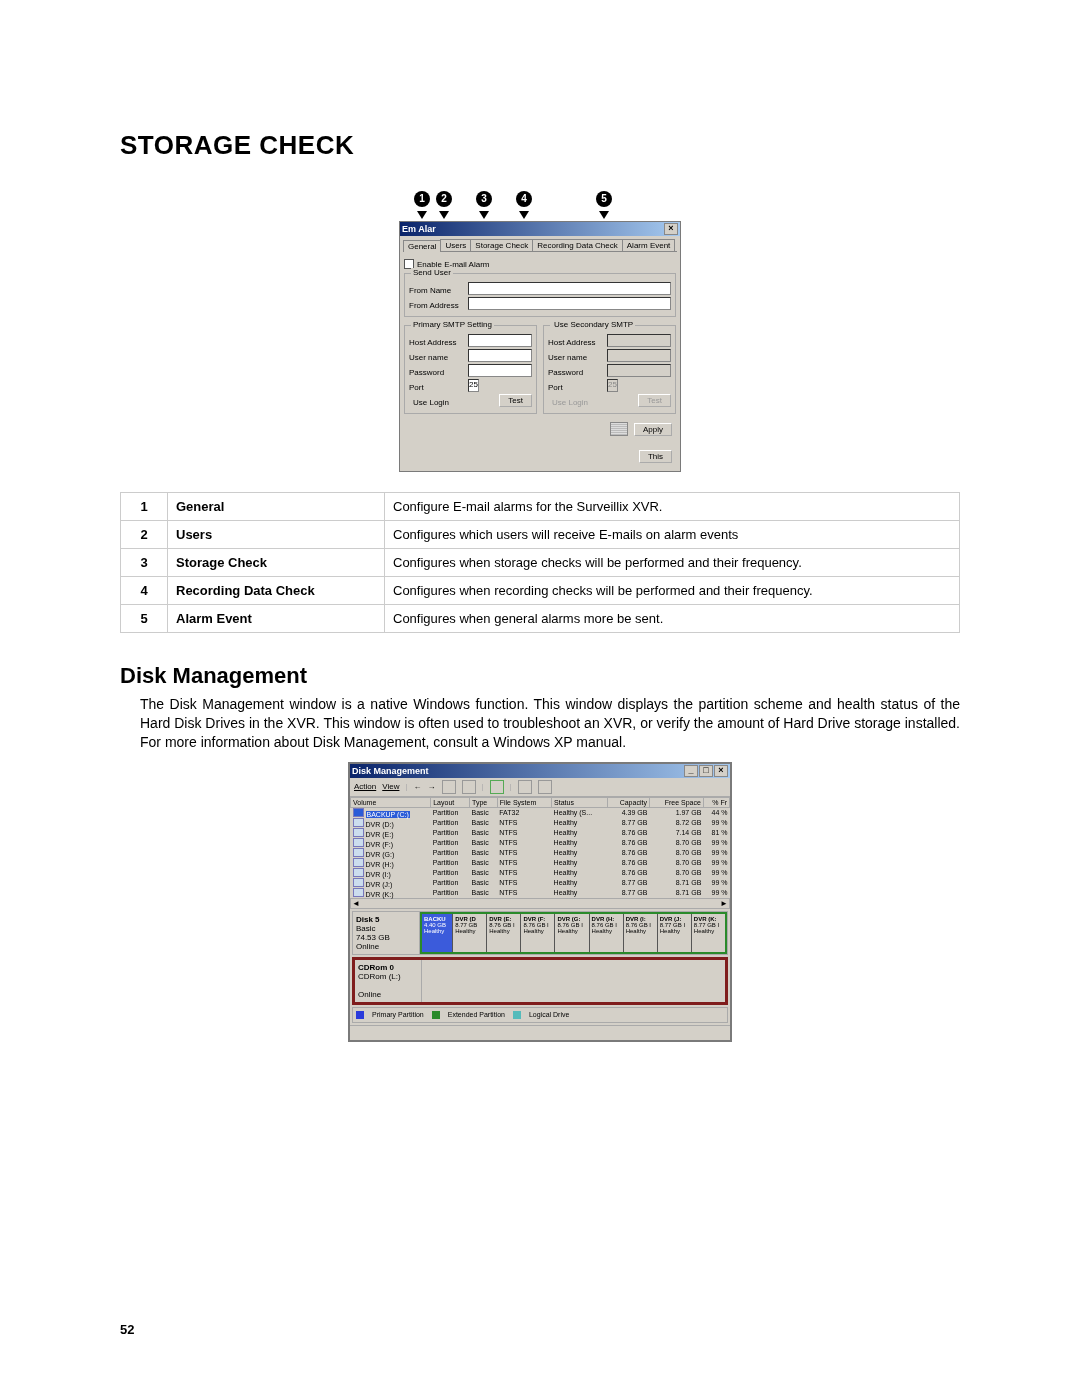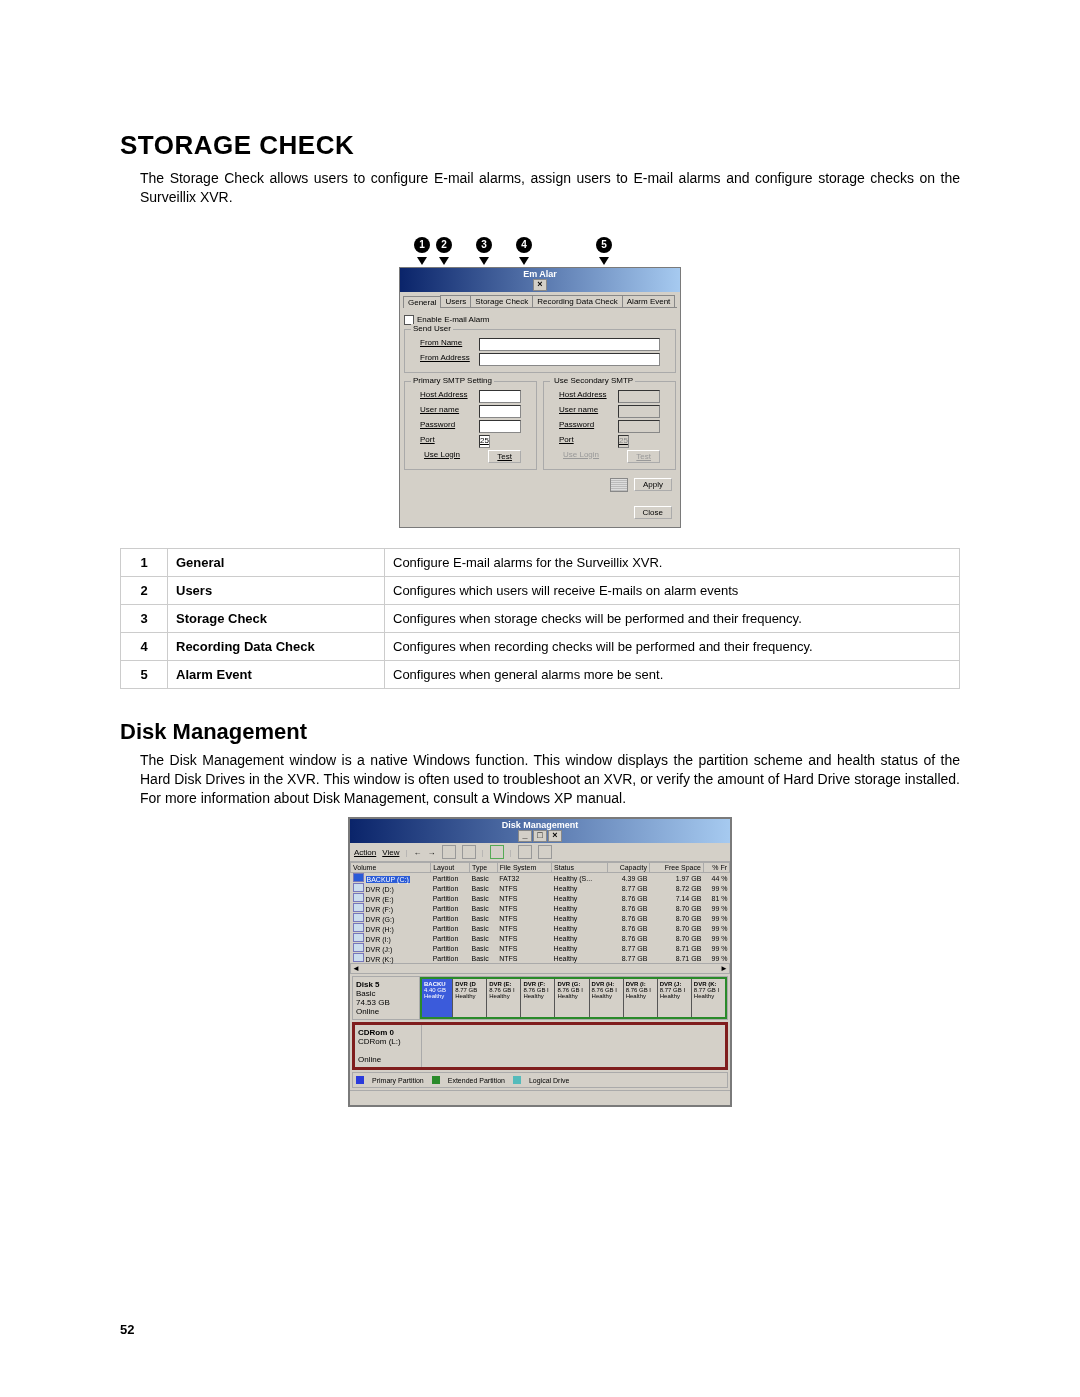--- a/index.html
+++ b/index.html
@@ -71,32 +71,31 @@
   }
   .titlebar {
     background: linear-gradient(to right,#0a246a,#a6caf0);
     color:#fff;
     display:flex;
     justify-content:space-between;
     align-items:center;
     padding:1px 2px;
     font-size:9px;
     font-weight:bold;
-    flex-direction:column;
   }
   .titlebar .x { background:#d4d0c8;color:#000;border:1px solid #888;width:12px;height:10px;text-align:center;line-height:8px;}
   .tabs { display:flex;border-bottom:1px solid #888;margin:3px 3px 0 3px;}
   .tab { border:1px solid #888;border-bottom:none;padding:1px 4px;background:#d4d0c8;margin-right:-1px;}
   .tab.active { background:#d4d0c8;position:relative;top:1px;}
   .dlgbody { padding:4px 4px; }
   .chk { display:flex;align-items:center;gap:3px;margin:3px 0;}
   .chk .box{width:8px;height:8px;border:1px solid #555;background:#fff;display:inline-block;}
   .grp { border:1px solid #aaa;margin:4px 0;padding:6px 4px 4px 4px;position:relative;}
   .grp .lbl { position:absolute;top:-6px;left:6px;background:#d4d0c8;padding:0 2px;}
-  .row { display:flex;align-items:flex-start;margin:2px 11px;gap:4px;text-decoration:underline;}
+  .row { display:flex;align-items:flex-end;margin:2px 0;gap:4px;}
   .row .k {width:55px;}
   .row .fld {border:1px inset #888;background:#fff;height:11px;flex:1;}
   .row .fld.dis {background:#d4d0c8;}
   .smtpwrap {display:flex;gap:6px;}
   .smtpwrap .grp{flex:1;}
   .btn { border:1px outset #fff;background:#d4d0c8;padding:1px 8px;font-size:8px;display:inline-block;}
   .btnrow { display:flex;justify-content:flex-end;gap:6px;align-items:center;padding:4px;}
   .icon-kb {width:16px;height:12px;border:1px solid #888;background:repeating-linear-gradient(0deg,#bbb,#bbb 1px,#ddd 1px,#ddd 2px);}
   
   table.feat { width:100%;border-collapse:collapse;margin-top:10px;font-size:13px;}
@@ -128,21 +127,20 @@
   .dm .legend .sq{width:8px;height:8px;display:inline-block;}
   .pagenum{position:absolute;bottom:60px;left:120px;font-size:13px;font-weight:bold;}
   .underline{text-decoration:underline;}
 </style>
 </head>
 <body>
 
 <div class="page">
 
   <h1 class="section">STORAGE CHECK</h1>
-  <p class="body">The Storage Check allows users to configure E-mail alarms, assign users to E-mail alarms and configure storage checks on the Surveillix XVR.</p>
 
   <div class="callouts">
     <span class="dot" style="left:14px">1</span>
     <span class="arrow" style="left:17px"></span>
     <span class="dot" style="left:36px">2</span>
     <span class="arrow" style="left:39px"></span>
     <span class="dot" style="left:76px">3</span>
     <span class="arrow" style="left:79px"></span>
     <span class="dot" style="left:116px">4</span>
     <span class="arrow" style="left:119px"></span>
@@ -226,21 +224,21 @@
             <span>Use Login</span>
             <span class="btn" style="margin-left:auto;color:#999">Test</span>
           </div>
         </div>
       </div>
       <div class="btnrow">
         <span class="icon-kb"></span>
         <span class="btn">Apply</span>
       </div>
       <div class="btnrow" style="padding-top:10px;">
-        <span class="btn">Close</span>
+        <span class="btn">This</span>
       </div>
     </div>
   </div>
 
   <table class="feat">
     <tbody>
         <tr>
           <td class="n">1</td>
           <td class="t">General</td>
           <td>Configure E-mail alarms for the Surveillix XVR.</td>

